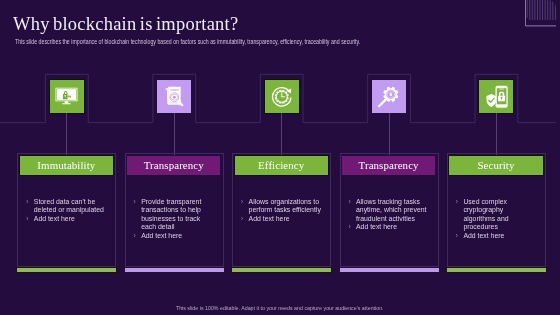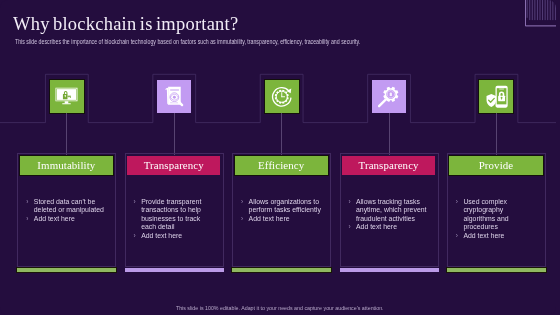--- a/index.html
+++ b/index.html
@@ -31,21 +31,21 @@
 
   
   .card{position:absolute;top:153.4px;width:99.1px;}
   .cardbody{position:absolute;left:0;top:0;width:99.1px;height:113.4px;box-sizing:border-box;
             border:0.7px solid #41295f;}
   .cardhead{position:absolute;left:2.5px;top:2.4px;width:93.2px;height:19.3px;
             display:flex;align-items:center;justify-content:center;}
   .cardhead span{font-family:"Liberation Serif",serif;font-size:10.9px;color:#ffffff;
                  white-space:nowrap;letter-spacing:0.1px;}
   .cardhead.green{background:#7cb53c;outline:1px solid #13110c;outline-offset:-0.5px;}
-  .cardhead.purple{background:#be185d;align-items:center;}
+  .cardhead.purple{background:#701a75;align-items:center;}
   .foot-bar{position:absolute;left:0.2px;top:114.4px;width:98.9px;height:4.2px;}
   .foot-bar.green{background:#8fb860;outline:0.8px solid #191607;outline-offset:-0.4px;}
   .foot-bar.purple{background:#bb9ae8;}
 
   .bullets{position:absolute;left:8.9px;top:44.5px;width:80.6px;}
   .bullet{position:relative;padding-left:7.6px;font-size:6.9px;line-height:8.5px;
           color:#ded4ea;margin-bottom:0px;}
   .bullet .chev{position:absolute;left:0px;top:-0.2px;font-size:6.4px;color:#9d8cb5;}
 </style>
 </head>
@@ -206,21 +206,21 @@
         </div>
         <div class="bullets">
           <div class="bullet"><span class="chev">›</span><span>Allows tracking tasks anytime, which prevent fraudulent activities</span></div>
           <div class="bullet"><span class="chev">›</span><span>Add text here</span></div>
         </div>
         <div class="foot-bar purple"></div>
       </div>
       <div class="card" style="left: 446.9px;">
         <div class="cardbody"></div>
         <div class="cardhead green">
-          <span>Provide</span>
+          <span>Security</span>
         </div>
         <div class="bullets">
           <div class="bullet"><span class="chev">›</span><span>Used complex cryptography algorithms and procedures</span></div>
           <div class="bullet"><span class="chev">›</span><span>Add text here</span></div>
         </div>
         <div class="foot-bar green"></div>
       </div>
     </div>
 
   <div class="footer"><span>This slide is 100% editable. Adapt it to your needs and capture your audience's attention.</span></div>

